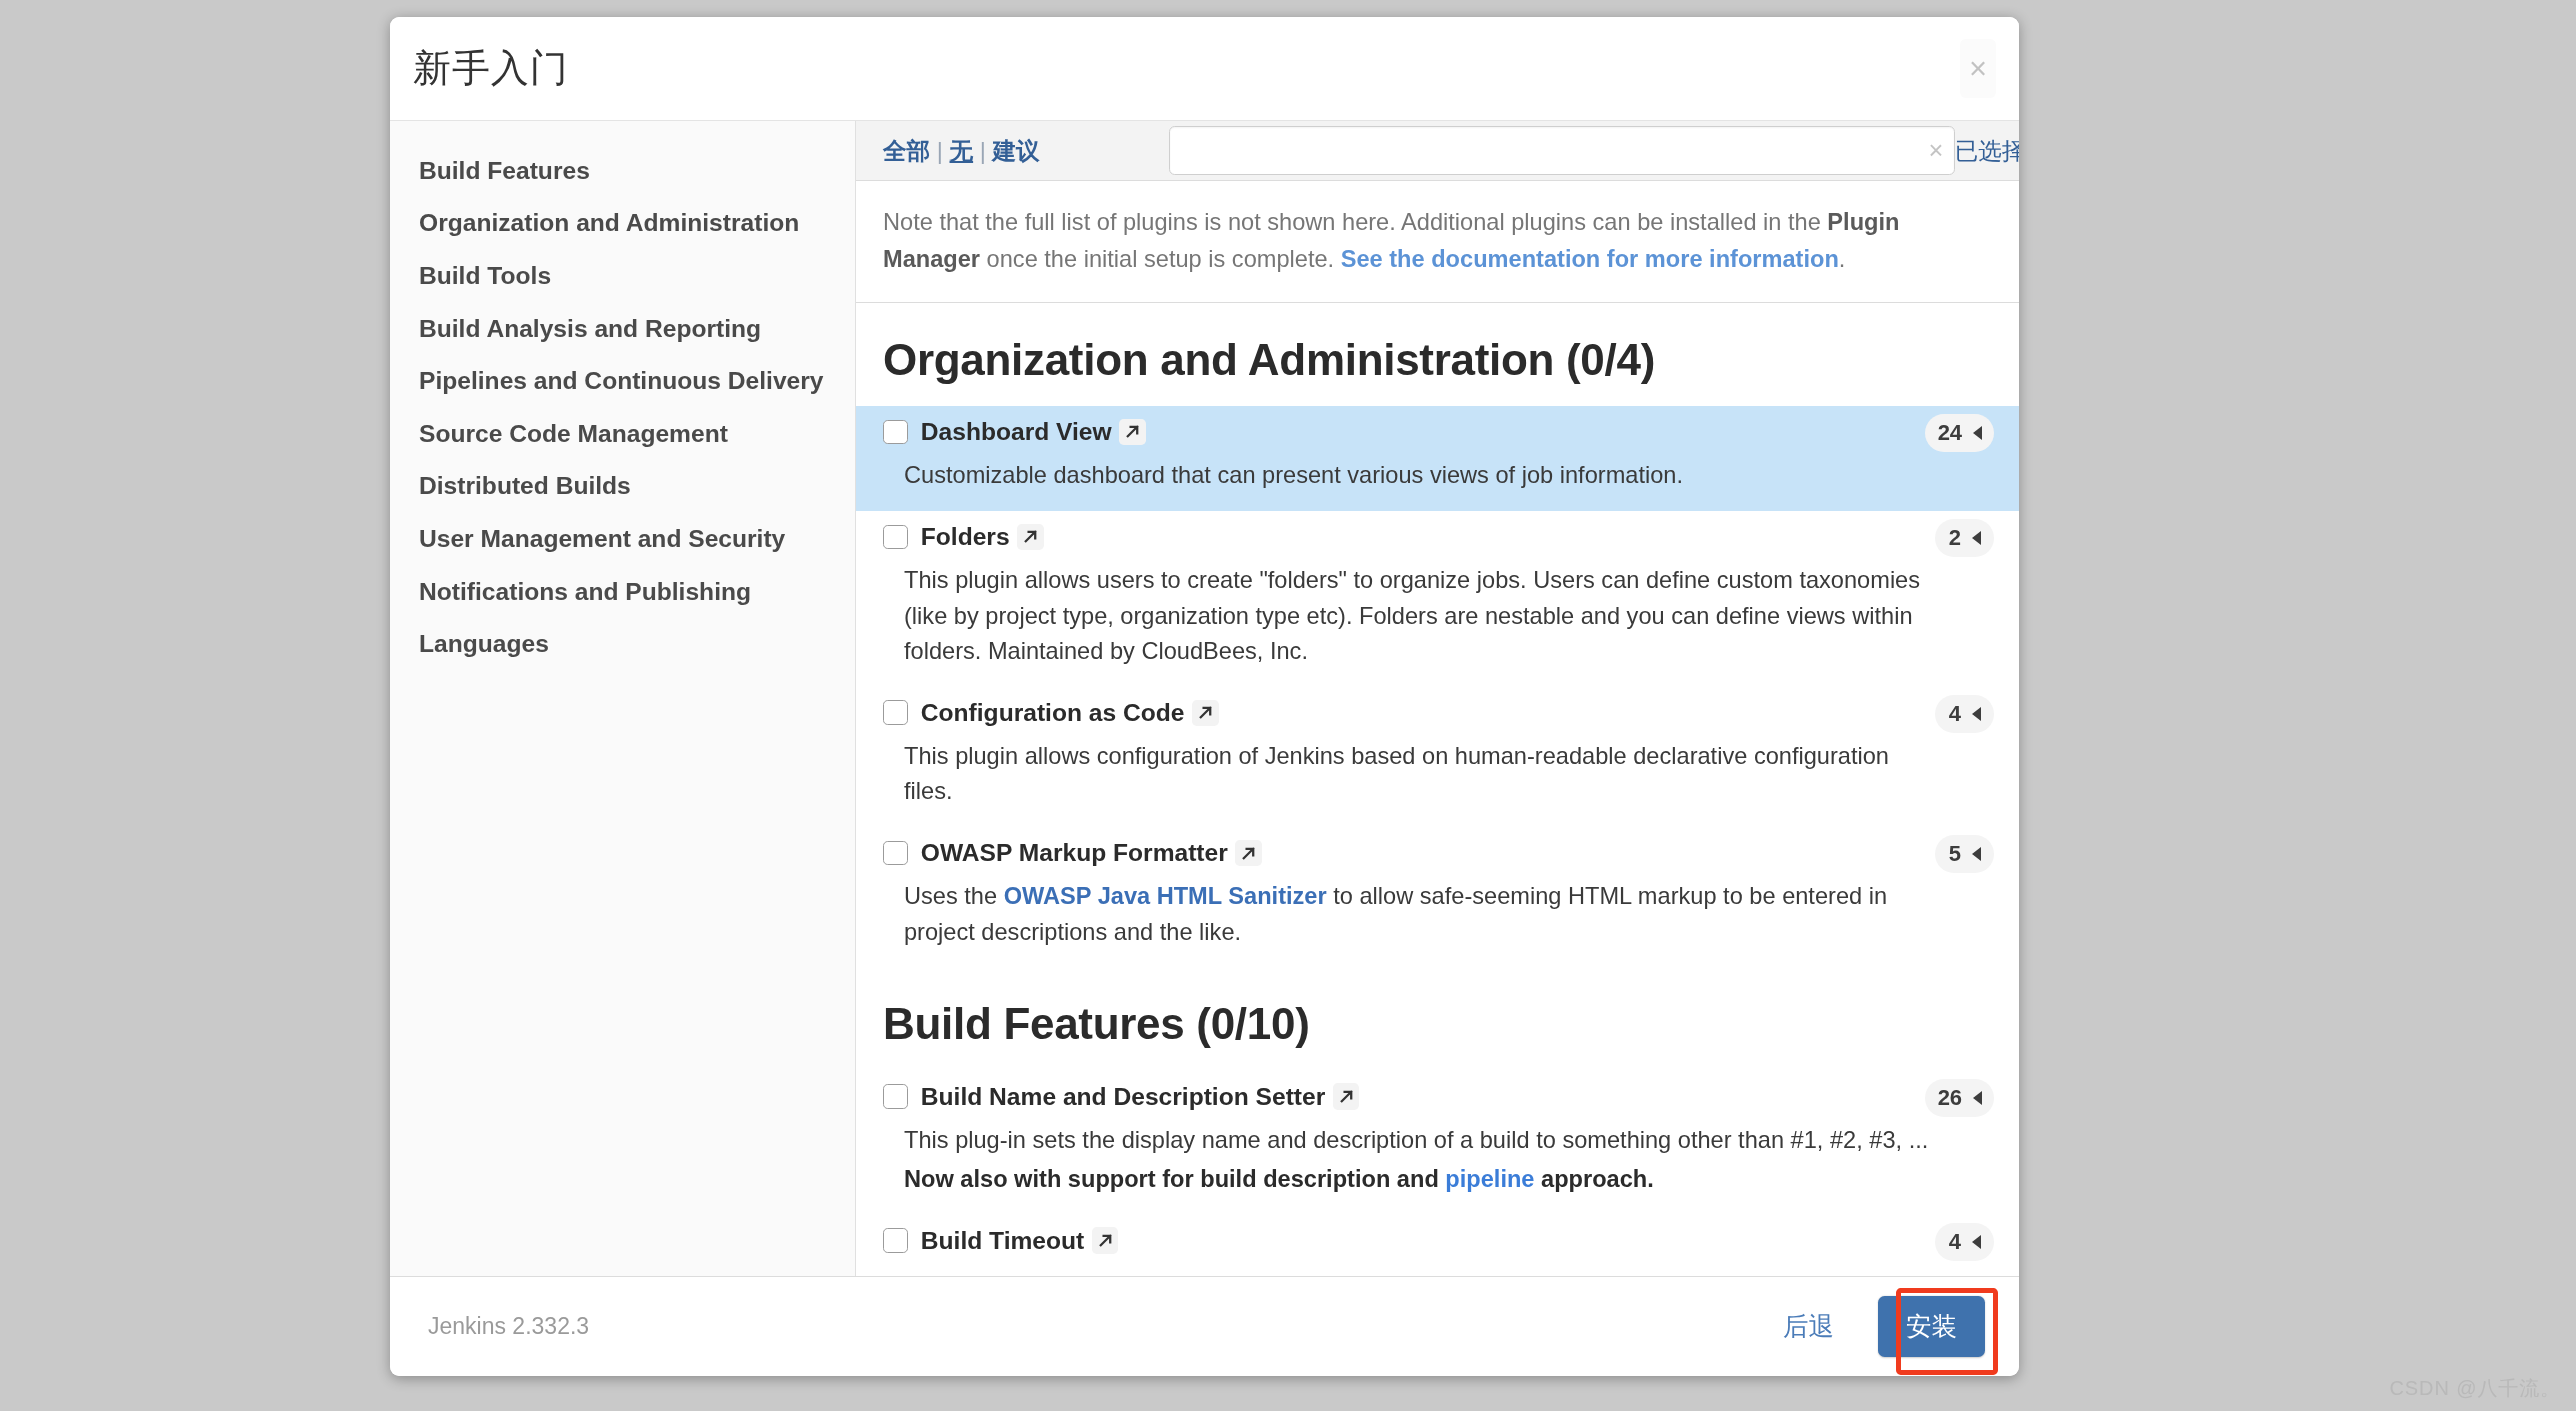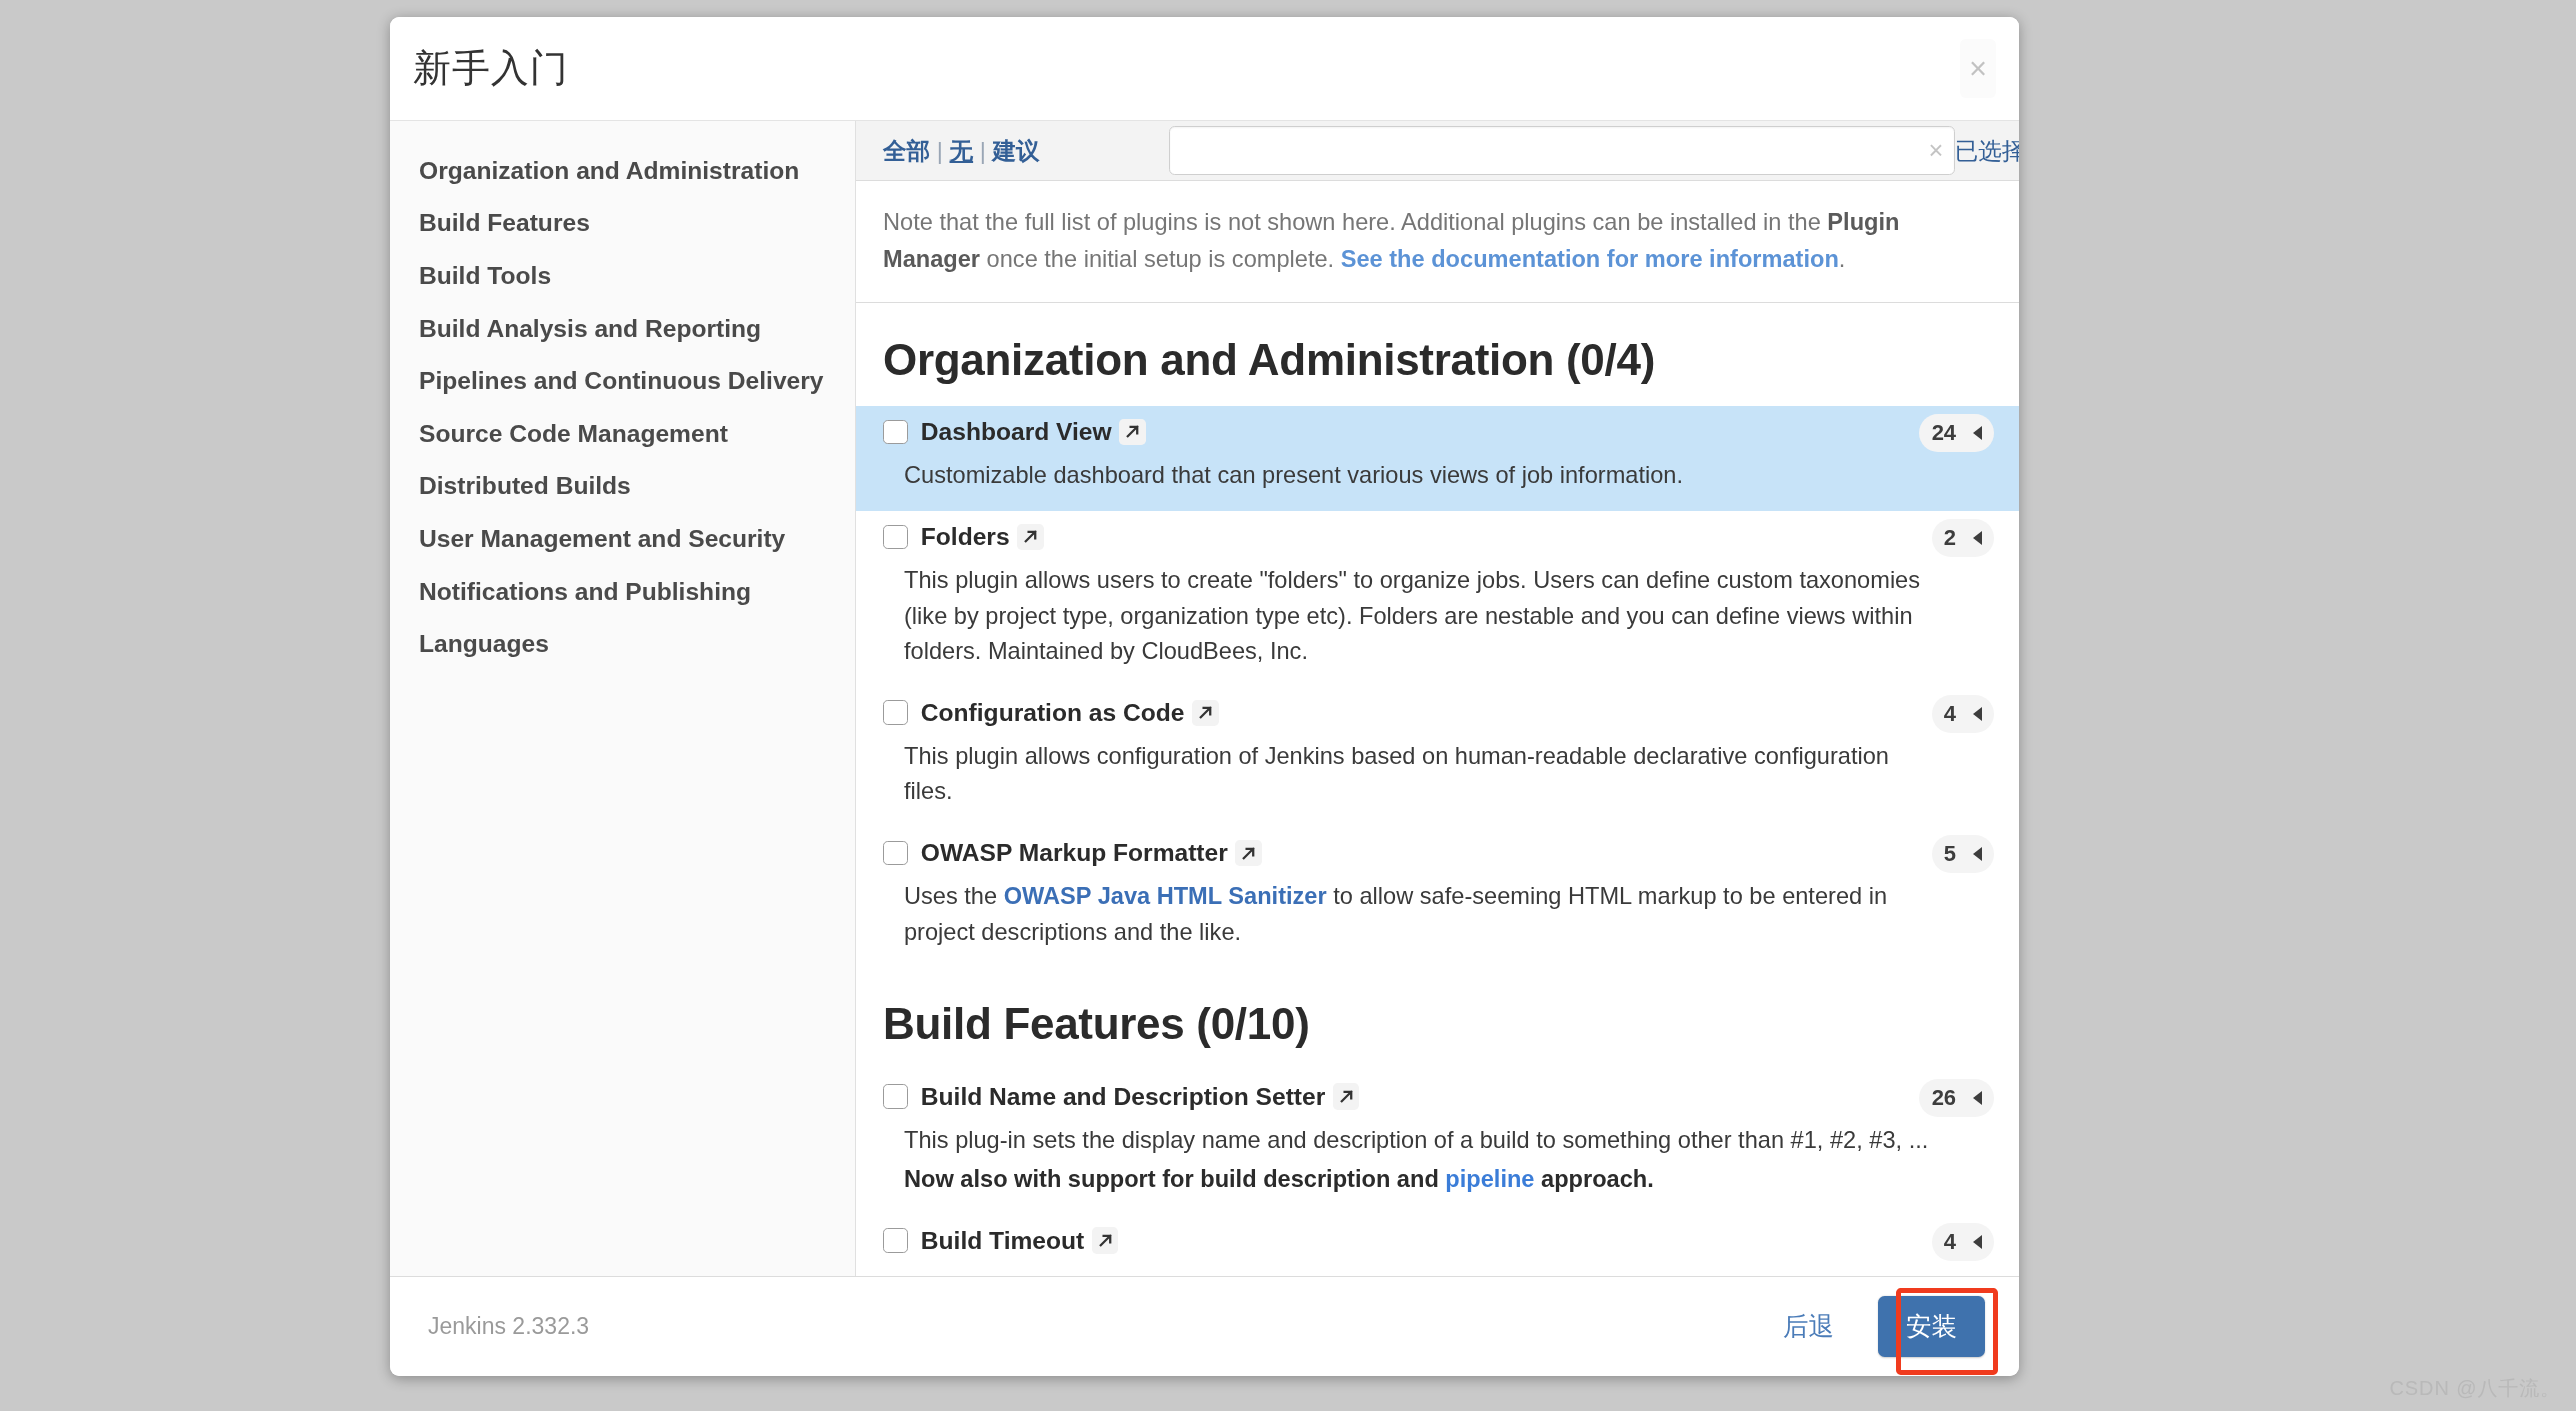--- a/index.html
+++ b/index.html
@@ -224,21 +224,21 @@
   .badge {
     position: absolute;
     right: 24.6px; top: 8.5px;
     min-width: 59px;
     height: 38px;
     border-radius: 19px;
     background: #f4f4f4;
     display: flex;
     align-items: center;
     justify-content: center;
-    gap: 17px;
+    gap: 11px;
     padding: 0 12.3px;
     font-size: 22px;
     font-weight: bold;
     color: #3d3d3d;
     cursor: pointer;
   }
   .badge .tri {
     width: 0; height: 0;
     border-top: 7.6px solid transparent;
     border-bottom: 7.6px solid transparent;
@@ -309,22 +309,22 @@
 <div class="modal">
 
   <div class="modal-header">
     <div class="modal-title">新手入门</div>
     <div class="close-btn">×</div>
   </div>
 
   <div class="modal-body">
 
     <div class="sidebar">
+      <div class="cat-item">Build Features</div>
       <div class="cat-item">Organization and Administration</div>
-      <div class="cat-item">Build Features</div>
       <div class="cat-item">Build Tools</div>
       <div class="cat-item">Build Analysis and Reporting</div>
       <div class="cat-item">Pipelines and Continuous Delivery</div>
       <div class="cat-item">Source Code Management</div>
       <div class="cat-item">Distributed Builds</div>
       <div class="cat-item">User Management and Security</div>
       <div class="cat-item">Notifications and Publishing</div>
       <div class="cat-item">Languages</div>
     </div>
 

